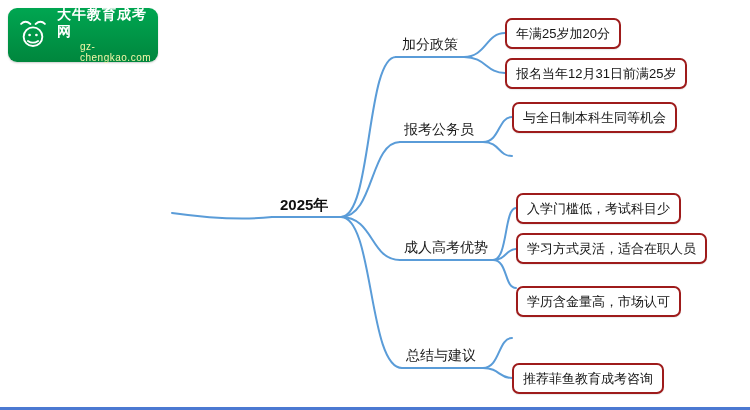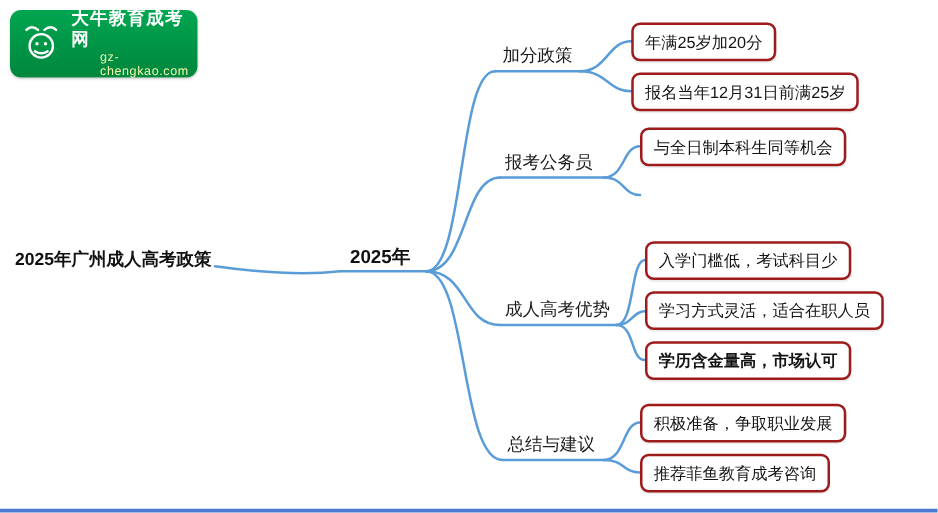--- a/index.html
+++ b/index.html
@@ -24,21 +24,21 @@
     padding:4px 9px;font-size:13px;line-height:19px;
     color:#141414;white-space:nowrap;
     box-shadow:0 1px 1px rgba(0,0,0,0.08);
   }
   .leaf.l1{left:505px;top:18px;}
   .leaf.l2{left:505px;top:58px;}
   .leaf.l3{left:512px;top:102px;}
   .leaf.l4{left:512px;top:140px;}
   .leaf.l5{left:516px;top:193px;}
   .leaf.l6{left:516px;top:233px;}
-  .leaf.l7{left:516px;top:273px;font-weight:bold;}
+  .leaf.l7{left:516px;top:286px;}
   .leaf.l8{left:512px;top:323px;}
   .leaf.l9{left:512px;top:363px;}
   .logo{
     position:absolute;left:8px;top:8px;z-index:3;
     width:150px;height:54px;border-radius:9px;
     background:linear-gradient(180deg,#00a651,#00863d);
     display:flex;align-items:center;gap:7px;padding:0 8px;box-sizing:border-box;
     box-shadow:0 1px 2px rgba(0,0,0,0.2);
   }
   .logo .bull{width:34px;height:34px;flex:0 0 auto;}
@@ -92,31 +92,29 @@
         <circle cx="16" cy="20" r="1.6"></circle>
         <circle cx="24" cy="20" r="1.6"></circle>
       </g>
     </svg>
     <div class="txt">
       <span class="t1">大牛教育成考网</span>
       <span class="t2">gz-chengkao.com</span>
     </div>
   </div>
 
-  <div class="node root-title">2025年广州成人高考政策</div>
   <div class="node center-node">2025年</div>
 
   <div class="node branch b1">加分政策</div>
   <div class="node branch b2">报考公务员</div>
   <div class="node branch b3">成人高考优势</div>
   <div class="node branch b4">总结与建议</div>
 
   <div class="leaf l1">年满25岁加20分</div>
   <div class="leaf l2">报名当年12月31日前满25岁</div>
   <div class="leaf l3">与全日制本科生同等机会</div>
   <div class="leaf l6">学习方式灵活，适合在职人员</div>
   <div class="leaf l5">入学门槛低，考试科目少</div>
   <div class="leaf l7">学历含金量高，市场认可</div>
-  <div class="leaf l8">积极准备，争取职业发展</div>
   <div class="leaf l9">推荐菲鱼教育成考咨询</div>
 
   <div class="bottom-bar"></div>
 </div>
 
 </body></html>

